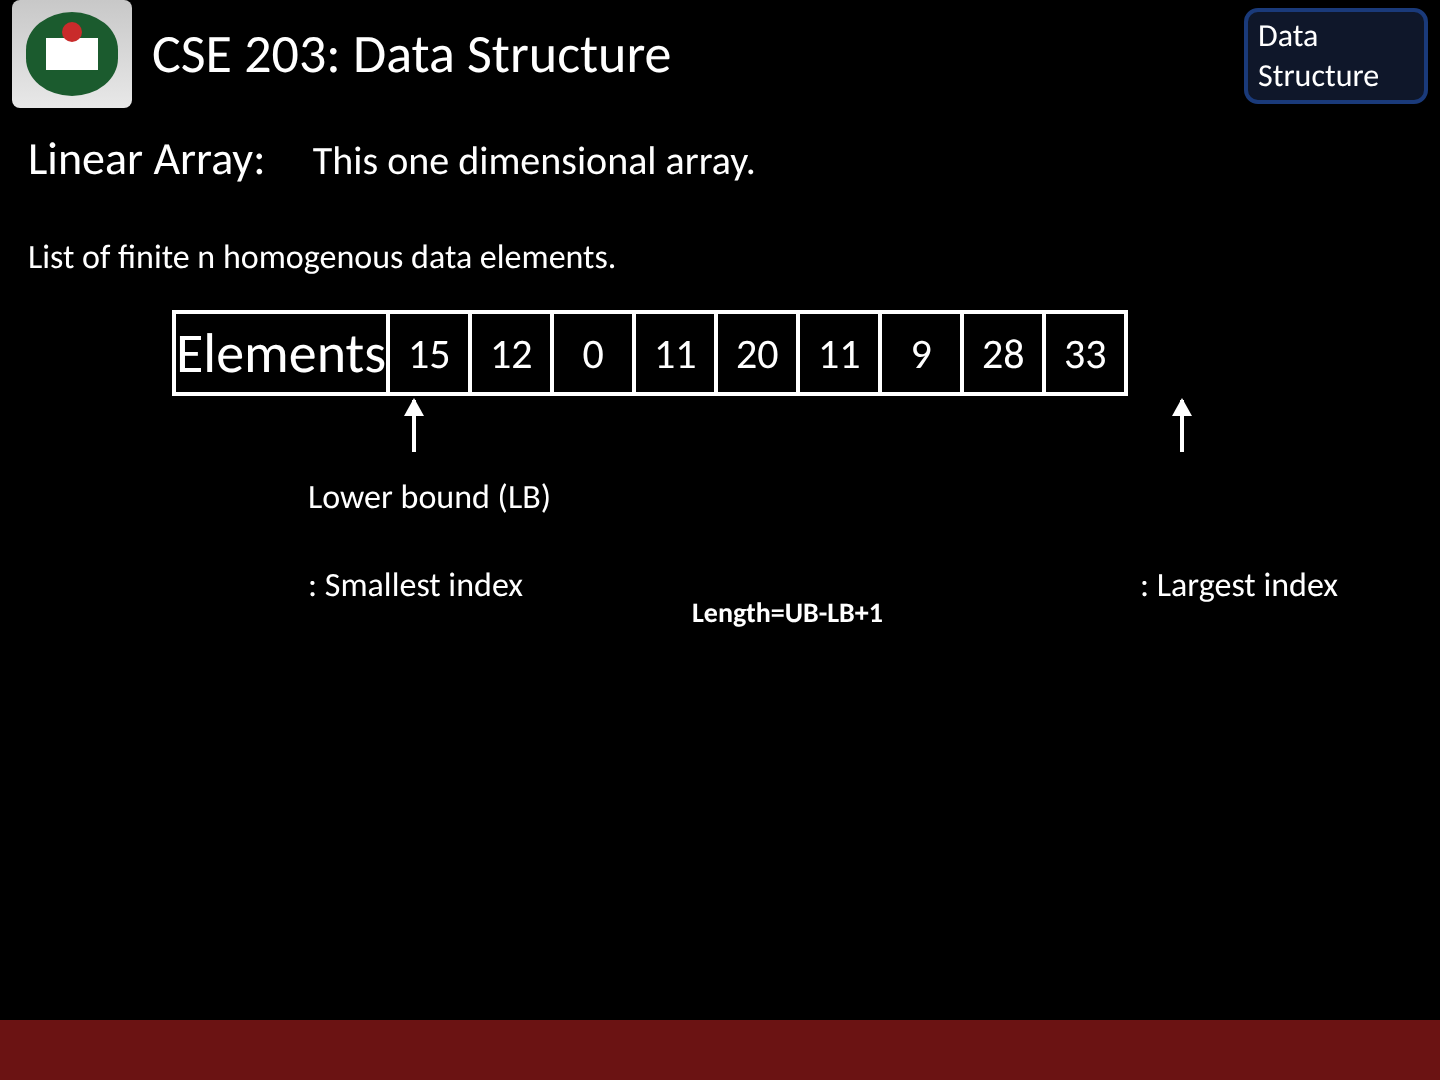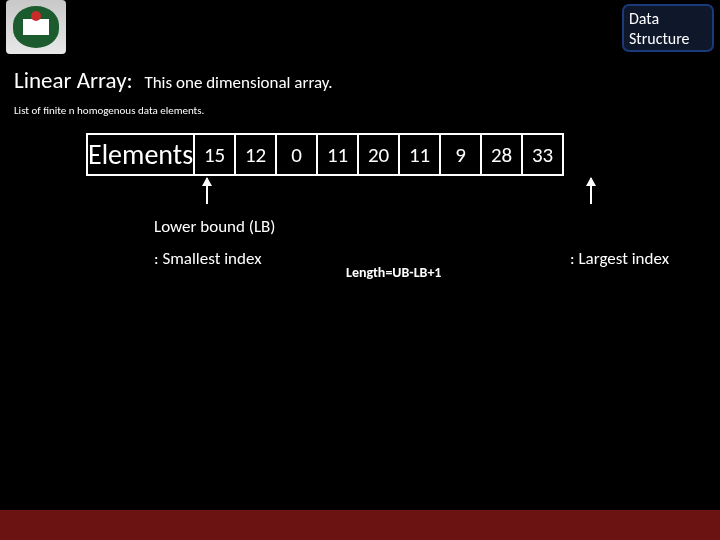--- a/index.html
+++ b/index.html
@@ -61,22 +61,22 @@
     font-size: 16px;
     line-height: 20px;
     padding: 3px 5px;
     text-align: left;
   }
   .section {
     padding: 6px 14px 0 14px;
   }
   .topic-row { margin-top:6px; }
   .topic-label { font-size: 23px; font-weight: 400; color:#fff; }
-  .topic-desc { font-size: 17px; color:#fff; margin-left: 8px; }
-  .subdesc { font-size: 11px; margin-top: 10px; }
+  .topic-desc { font-size: 20px; color:#fff; margin-left: 20px; }
+  .subdesc { font-size: 17px; margin-top: 24px; }
   .array-wrap {
     margin-top: 16px;
     margin-left: 72px;
   }
   table.arr {
     border-collapse: collapse;
   }
   table.arr td {
     border: 2px solid #fff;
     text-align: center;
@@ -116,21 +116,21 @@
     position: relative;
     height: 24px;
     font-size: 17px;
   }
   .lb-label { position:absolute; left: 140px; }
   .ub-label { position:absolute; left: 550px; }
   .desc-row {
     position: relative;
     height: 24px;
     font-size: 17px;
-    margin-top: 8px;
+    margin-top: 20px;
   }
   .lb-desc { position:absolute; left: 140px; }
   .ub-desc { position:absolute; left: 556px; }
   .formula {
     position: absolute;
     left: 332px;
     font-size: 14px;
     font-weight: bold;
     top: 16px;
   }
@@ -144,20 +144,21 @@
 </style>
 </head>
 <body>
 
 <div class="header">
   <div class="logo">
     <div class="logo-inner">
         <div class="logo-book"></div>
       </div>
   </div>
+  <div class="course-title">CSE 203: Data Structure</div>
   <div class="badge">
     <div>Data</div>
     <div>Structure</div>
   </div>
 </div>
 
 <div class="section">
   <div class="topic-row">
     <span class="topic-label">Linear Array:</span>
     <span class="topic-desc">This one dimensional array.</span>

